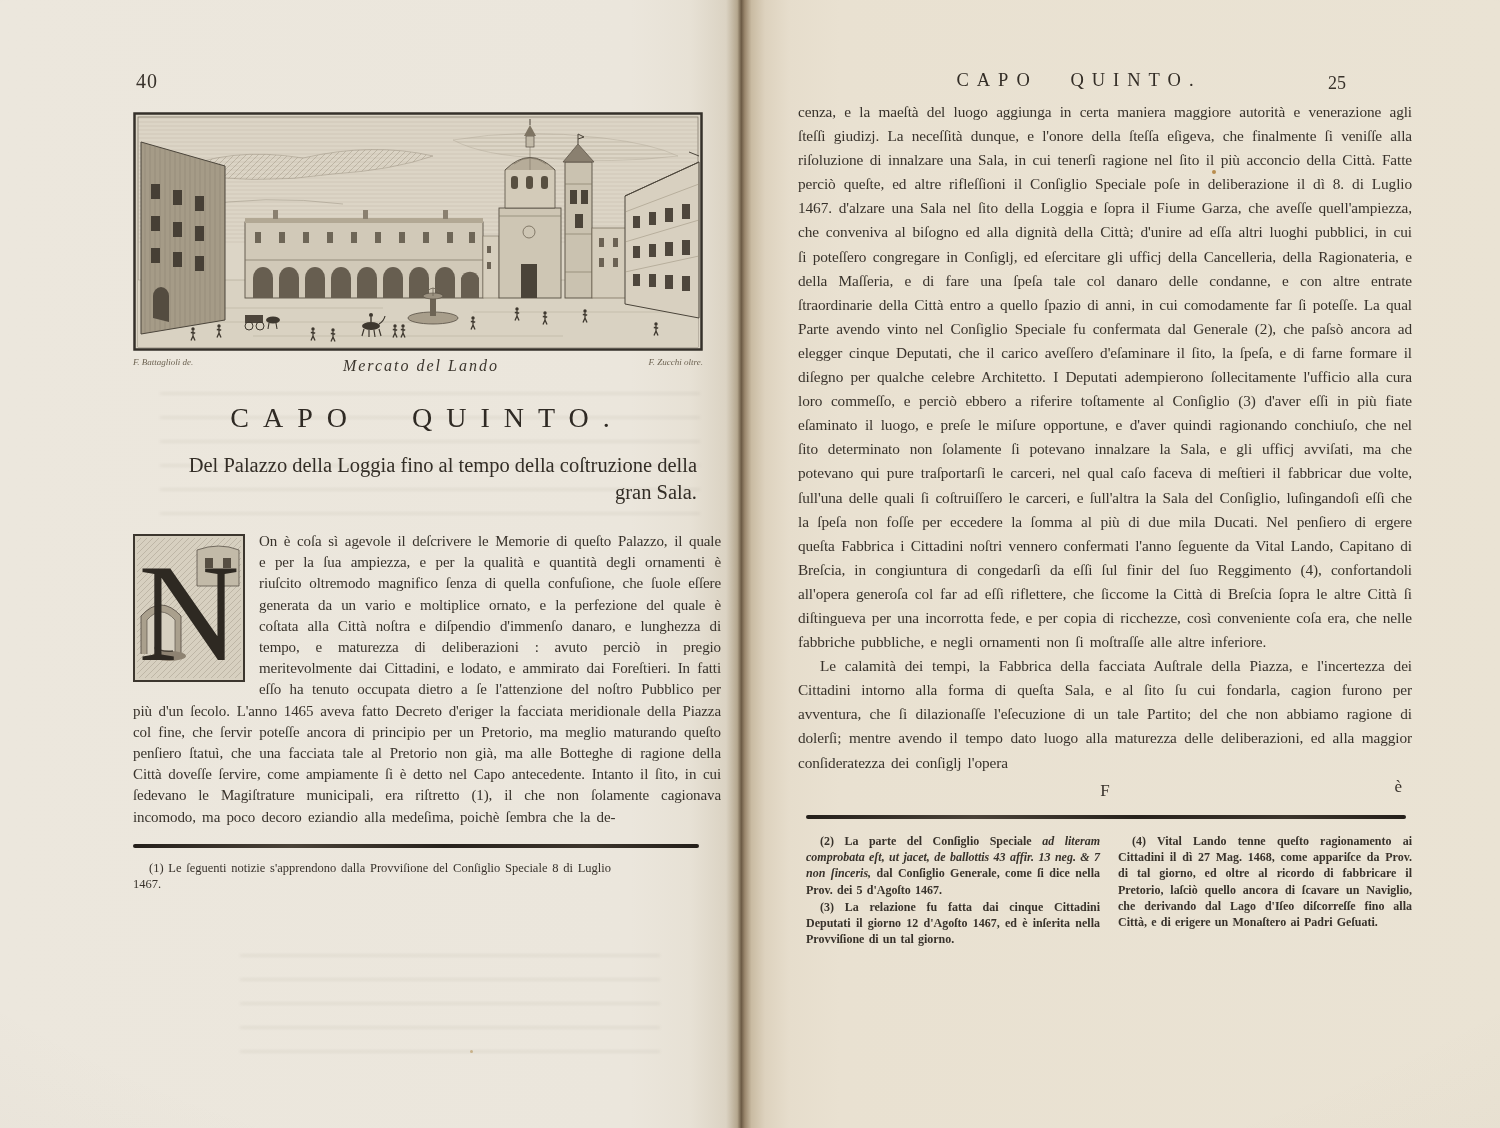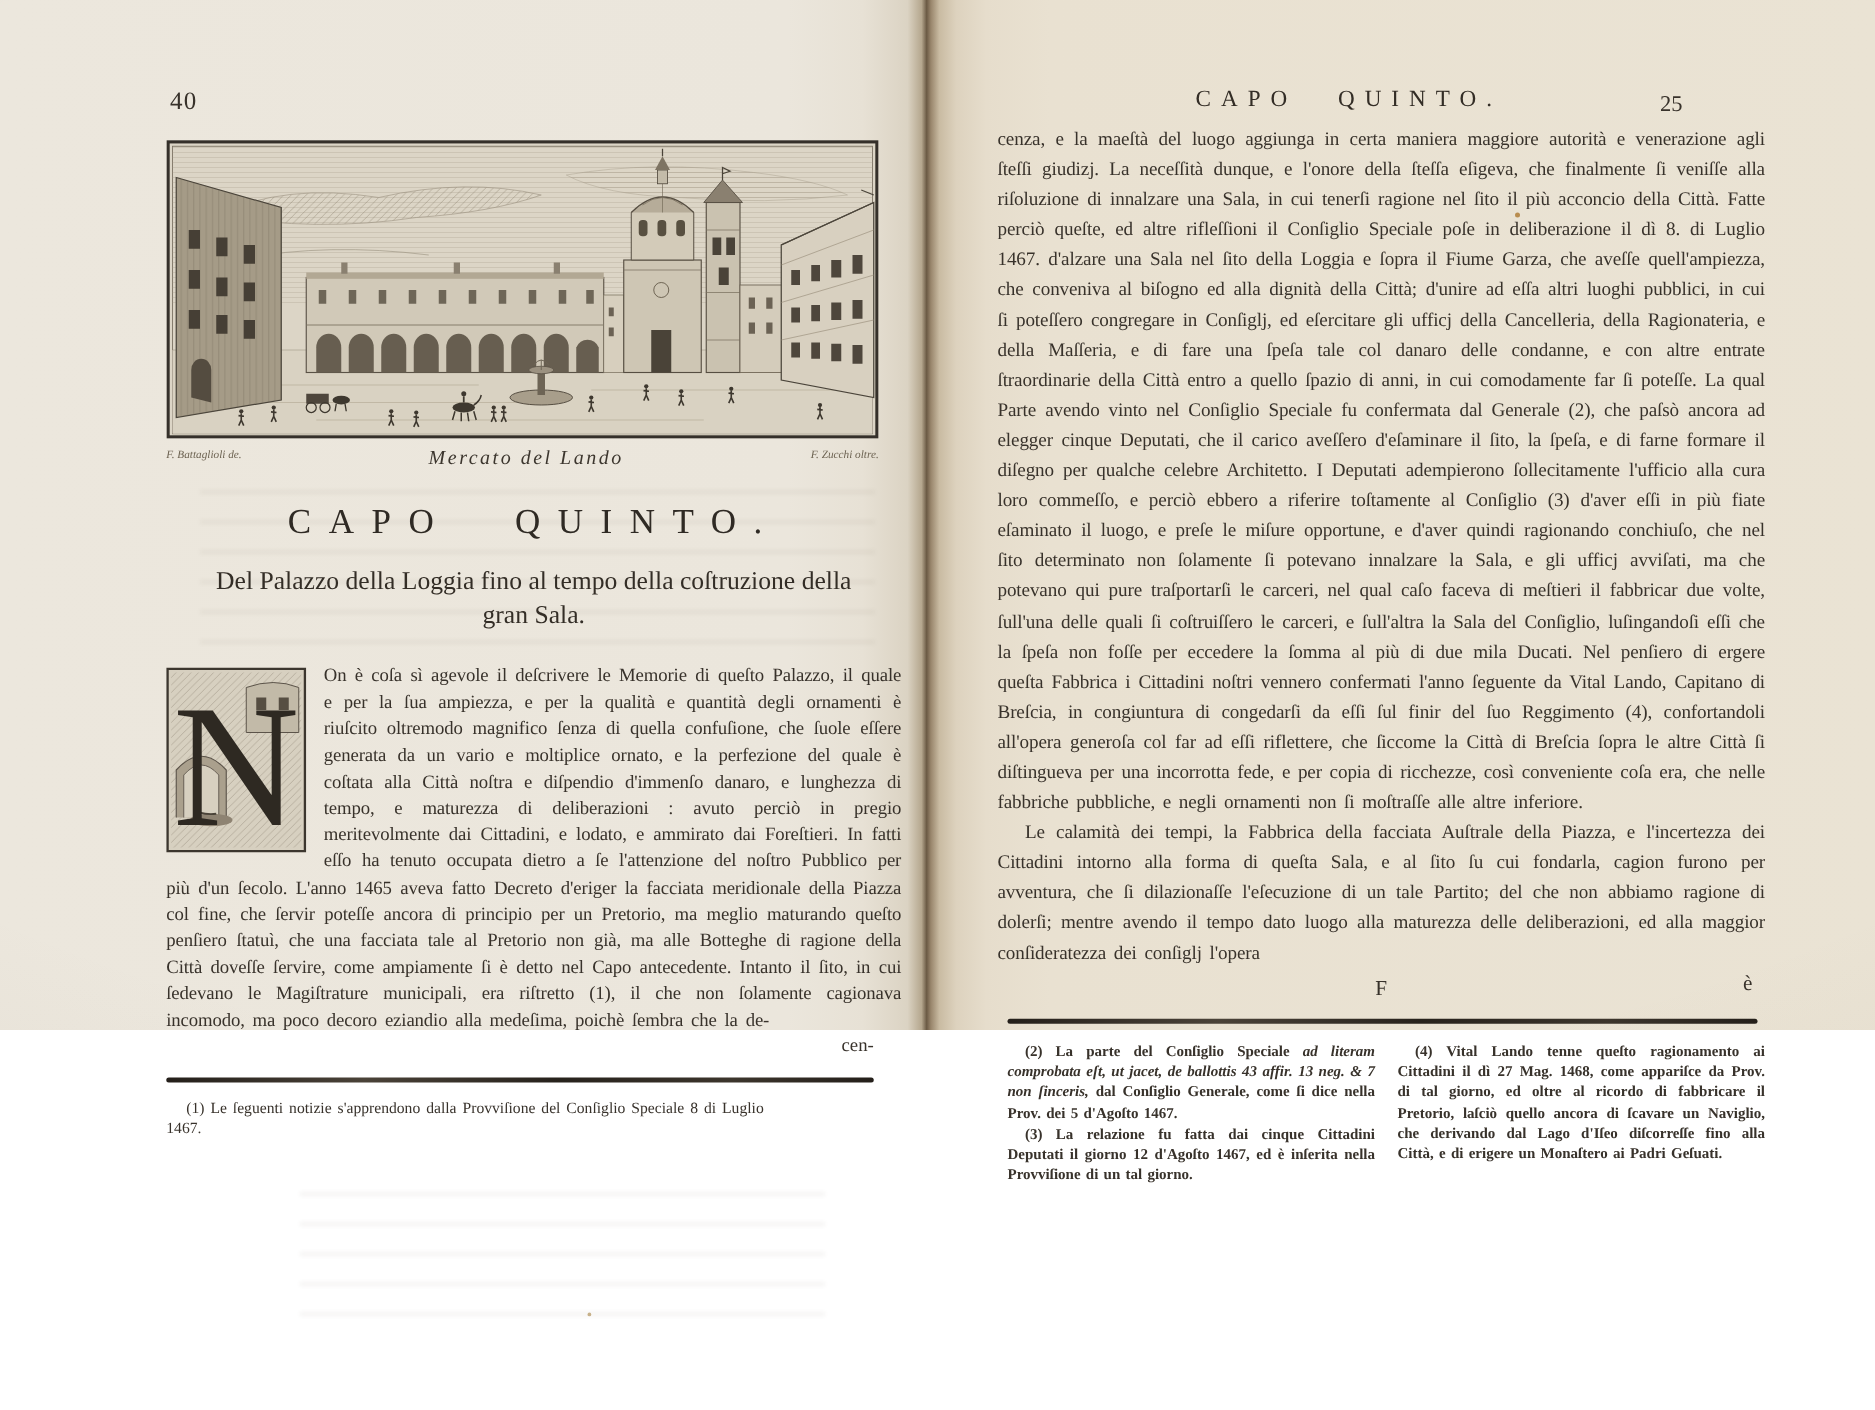--- a/index.html
+++ b/index.html
@@ -1,39 +1,39 @@
 <!DOCTYPE html>
 <html><head>
 <meta charset="utf-8">
 <style>
   html,body{margin:0;padding:0;}
   body{width:1500px;height:1128px;overflow:hidden;
        font-family:"Liberation Serif","DejaVu Serif",serif;
        color:#38322b;}
-  .scan{position:relative;width:1500px;height:824px;
+  .scan{position:relative;width:1500px;height:1128px;
     background:
       radial-gradient(130% 110% at 50% 45%, rgba(0,0,0,0) 55%, rgba(92,76,55,.10) 100%),
       linear-gradient(90deg,
         #ece7dd 0%, #ebe6dc 42%, #e7e1d5 46%, #dbd3c3 48.4%,
         #b5a78e 49.15%, #6b5a44 49.42%, #99866c 49.65%, #c9bba2 50.1%,
         #ddd2be 51%, #e6ddcc 52.6%, #e9e1d1 56%, #eae3d4 100%);
   }
   .ghost{position:absolute;opacity:.07;filter:blur(1.5px);
     background:repeating-linear-gradient(180deg, transparent 0 14px, #6b5f4e 14px 17px, transparent 17px 24px);}
   .speck{position:absolute;border-radius:50%;}
 
   
   .pagenum-left{position:absolute;left:136px;top:70px;font-size:20px;letter-spacing:1px;}
   .plate-wrap{position:absolute;left:133px;top:112px;width:570px;}
   .plate-meta{display:flex;justify-content:flex-start;align-items:flex-start;margin-top:2px;}
   .plate-credit{font-size:9px;font-style:italic;color:#6d6352;flex:0 0 auto;}
   .plate-caption{font-size:16px;font-style:italic;letter-spacing:2px;color:#3c362e;text-align:center;flex:1;}
   .chapter-title{position:absolute;left:133px;top:402px;width:588px;text-align:center;
     font-size:28px;letter-spacing:14px;word-spacing:30px;color:#2f2a24;white-space:nowrap;}
-  .chapter-sub{position:absolute;left:157px;top:452px;width:540px;text-align:center;
+  .chapter-sub{position:absolute;left:157px;top:452px;width:540px;text-align:right;
     font-size:20.5px;line-height:27px;color:#332d26;}
   .leftcol{position:absolute;left:133px;top:531px;width:588px;}
   .bodytext{font-size:15px;line-height:21.2px;letter-spacing:-.1px;word-spacing:2.6px;
     text-align:justify;color:#38322b;}
   .dropcap-box{float:left;width:112px;height:148px;margin:3px 14px 2px 0;}
   .catchline{text-align:right;padding-right:22px;font-size:15px;margin-top:1px;}
   .rule{height:4px;border-radius:2px;
     background:linear-gradient(90deg,#241f1a,#4a4238 28%,#27221c 55%,#3c352c 80%,#241f1a);}
   .rule-left{width:566px;margin-top:16px;}
   .fn-left{margin-top:12px;width:478px;font-size:12.5px;line-height:16.5px;
@@ -284,21 +284,20 @@
               <path d="M8,120 V82 Q28,60 48,82 V120" fill="#aaa08d" stroke="#5c544a" stroke-width="0.9"></path>
               <path d="M14,120 V86 Q28,70 42,86 V120" fill="#d7d0c0" stroke="#5c544a" stroke-width="0.7"></path>
               <ellipse cx="36" cy="122" rx="17" ry="5" fill="#8e8372"></ellipse>
               <circle cx="24" cy="114" r="2.5" fill="#4a4338"></circle>
               <path d="M26,116 q8,2 14,1" stroke="#4a4338" stroke-width="1.5" fill="none"></path>
             </g>
             <text x="56" y="126" font-size="140" font-family="Liberation Serif, DejaVu Serif, serif" text-anchor="middle" fill="#2e2922">N</text>
           </svg>
         </span><span>On è coſa sì agevole il deſcrivere le Memorie di queſto Palazzo, il quale e per la ſua ampiezza, e per la qualità e quantità degli ornamenti è riuſcito oltremodo magnifico ſenza di quella confuſione, che ſuole eſſere generata da un vario e moltiplice ornato, e la perfezione del quale è coſtata alla Città noſtra e diſpendio d'immenſo danaro, e lunghezza di tempo, e maturezza di deliberazioni : avuto perciò in pregio meritevolmente dai Cittadini, e lodato, e ammirato dai Foreſtieri. In fatti eſſo ha tenuto occupata dietro a ſe l'attenzione del noſtro Pubblico per più d'un ſecolo. L'anno 1465 aveva fatto Decreto d'eriger la facciata meridionale della Piazza col fine, che ſervir poteſſe ancora di principio per un Pretorio, ma meglio maturando queſto penſiero ſtatuì, che una facciata tale al Pretorio non già, ma alle Botteghe di ragione della Città doveſſe ſervire, come ampiamente ſi è detto nel Capo antecedente. Intanto il ſito, in cui ſedevano le Magiſtrature municipali, era riſtretto (1), il che non ſolamente cagionava incomodo, ma poco decoro eziandio alla medeſima, poichè ſembra che la de-</span>
       </div>
-      <div class="catchline">cen-</div>
       <div class="rule rule-left"></div>
       <div class="fn-left">(1) Le ſeguenti notizie s'apprendono dalla Provviſione del Conſiglio Speciale 8 di Luglio 1467.</div>
     </div>
   </div>
 
   <div class="rightcol">
     <div class="rp-headrow">
       <div class="rp-header">CAPO QUINTO.</div>
       <div class="pagenum-right">25</div>
     </div>

